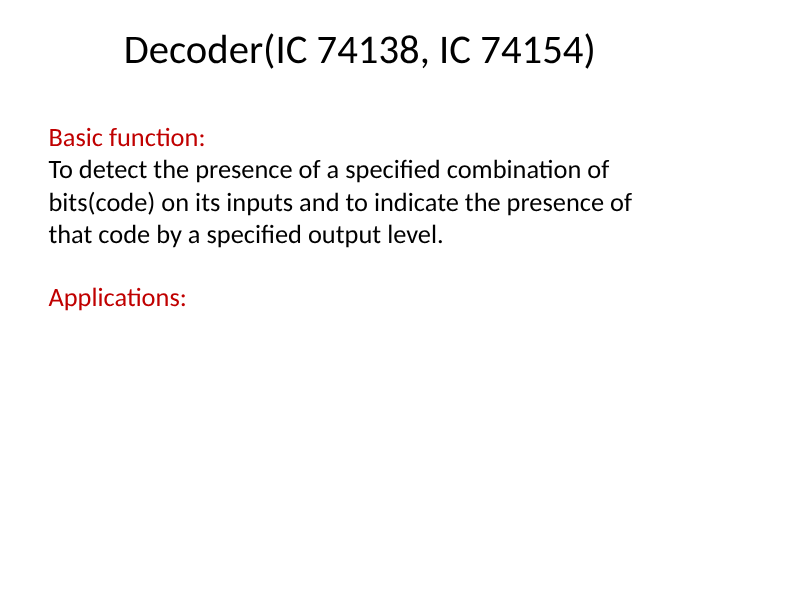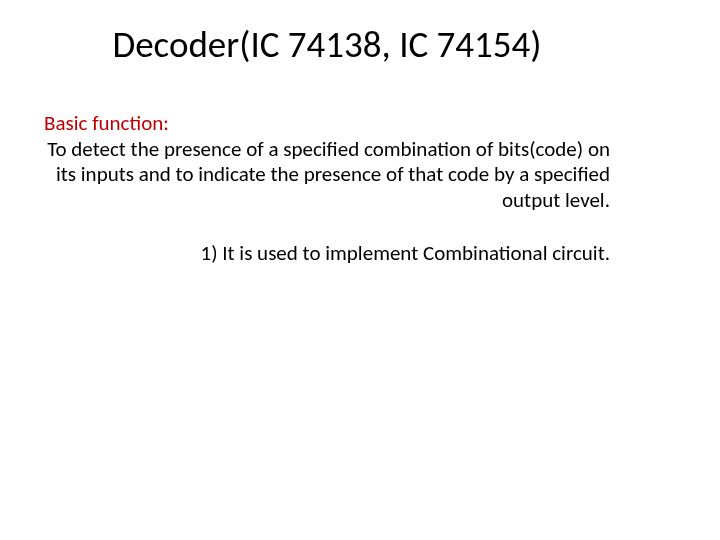--- a/index.html
+++ b/index.html
@@ -18,29 +18,28 @@
     padding: 16px 44px 30px 44px;
   }
   .title {
     font-size: 37px;
     text-align: center;
     margin: 6px 0 44px 0;
     font-weight: 400;
     letter-spacing: 0px;
   }
   .body {
-    font-size: 21px;
+    font-size: 24px;
     line-height: 1.22;
   }
   .section-head {
     color: #c00000;
   }
   .para {
     margin-bottom: 0;
-    text-align: right;
   }
   .gap {
     height: 28px;
   }
   sup {
     font-size: 0.6em;
     vertical-align: super;
     line-height: 0;
   }
 </style>
@@ -53,17 +52,17 @@
 
   <div class="body">
 
     <div class="section-head">Basic function:</div>
 
     <div class="para">To detect the presence of a specified combination of bits(code) on its inputs and to indicate the presence of that code by a specified output level.</div>
 
 
     <div class="gap"></div>
 
+    <div class="section-head">Applications:</div>
 
-    <div class="para">1) It is used to implement Combinational circuit.</div>
 
   </div>
 </div>
 
 </body></html>

